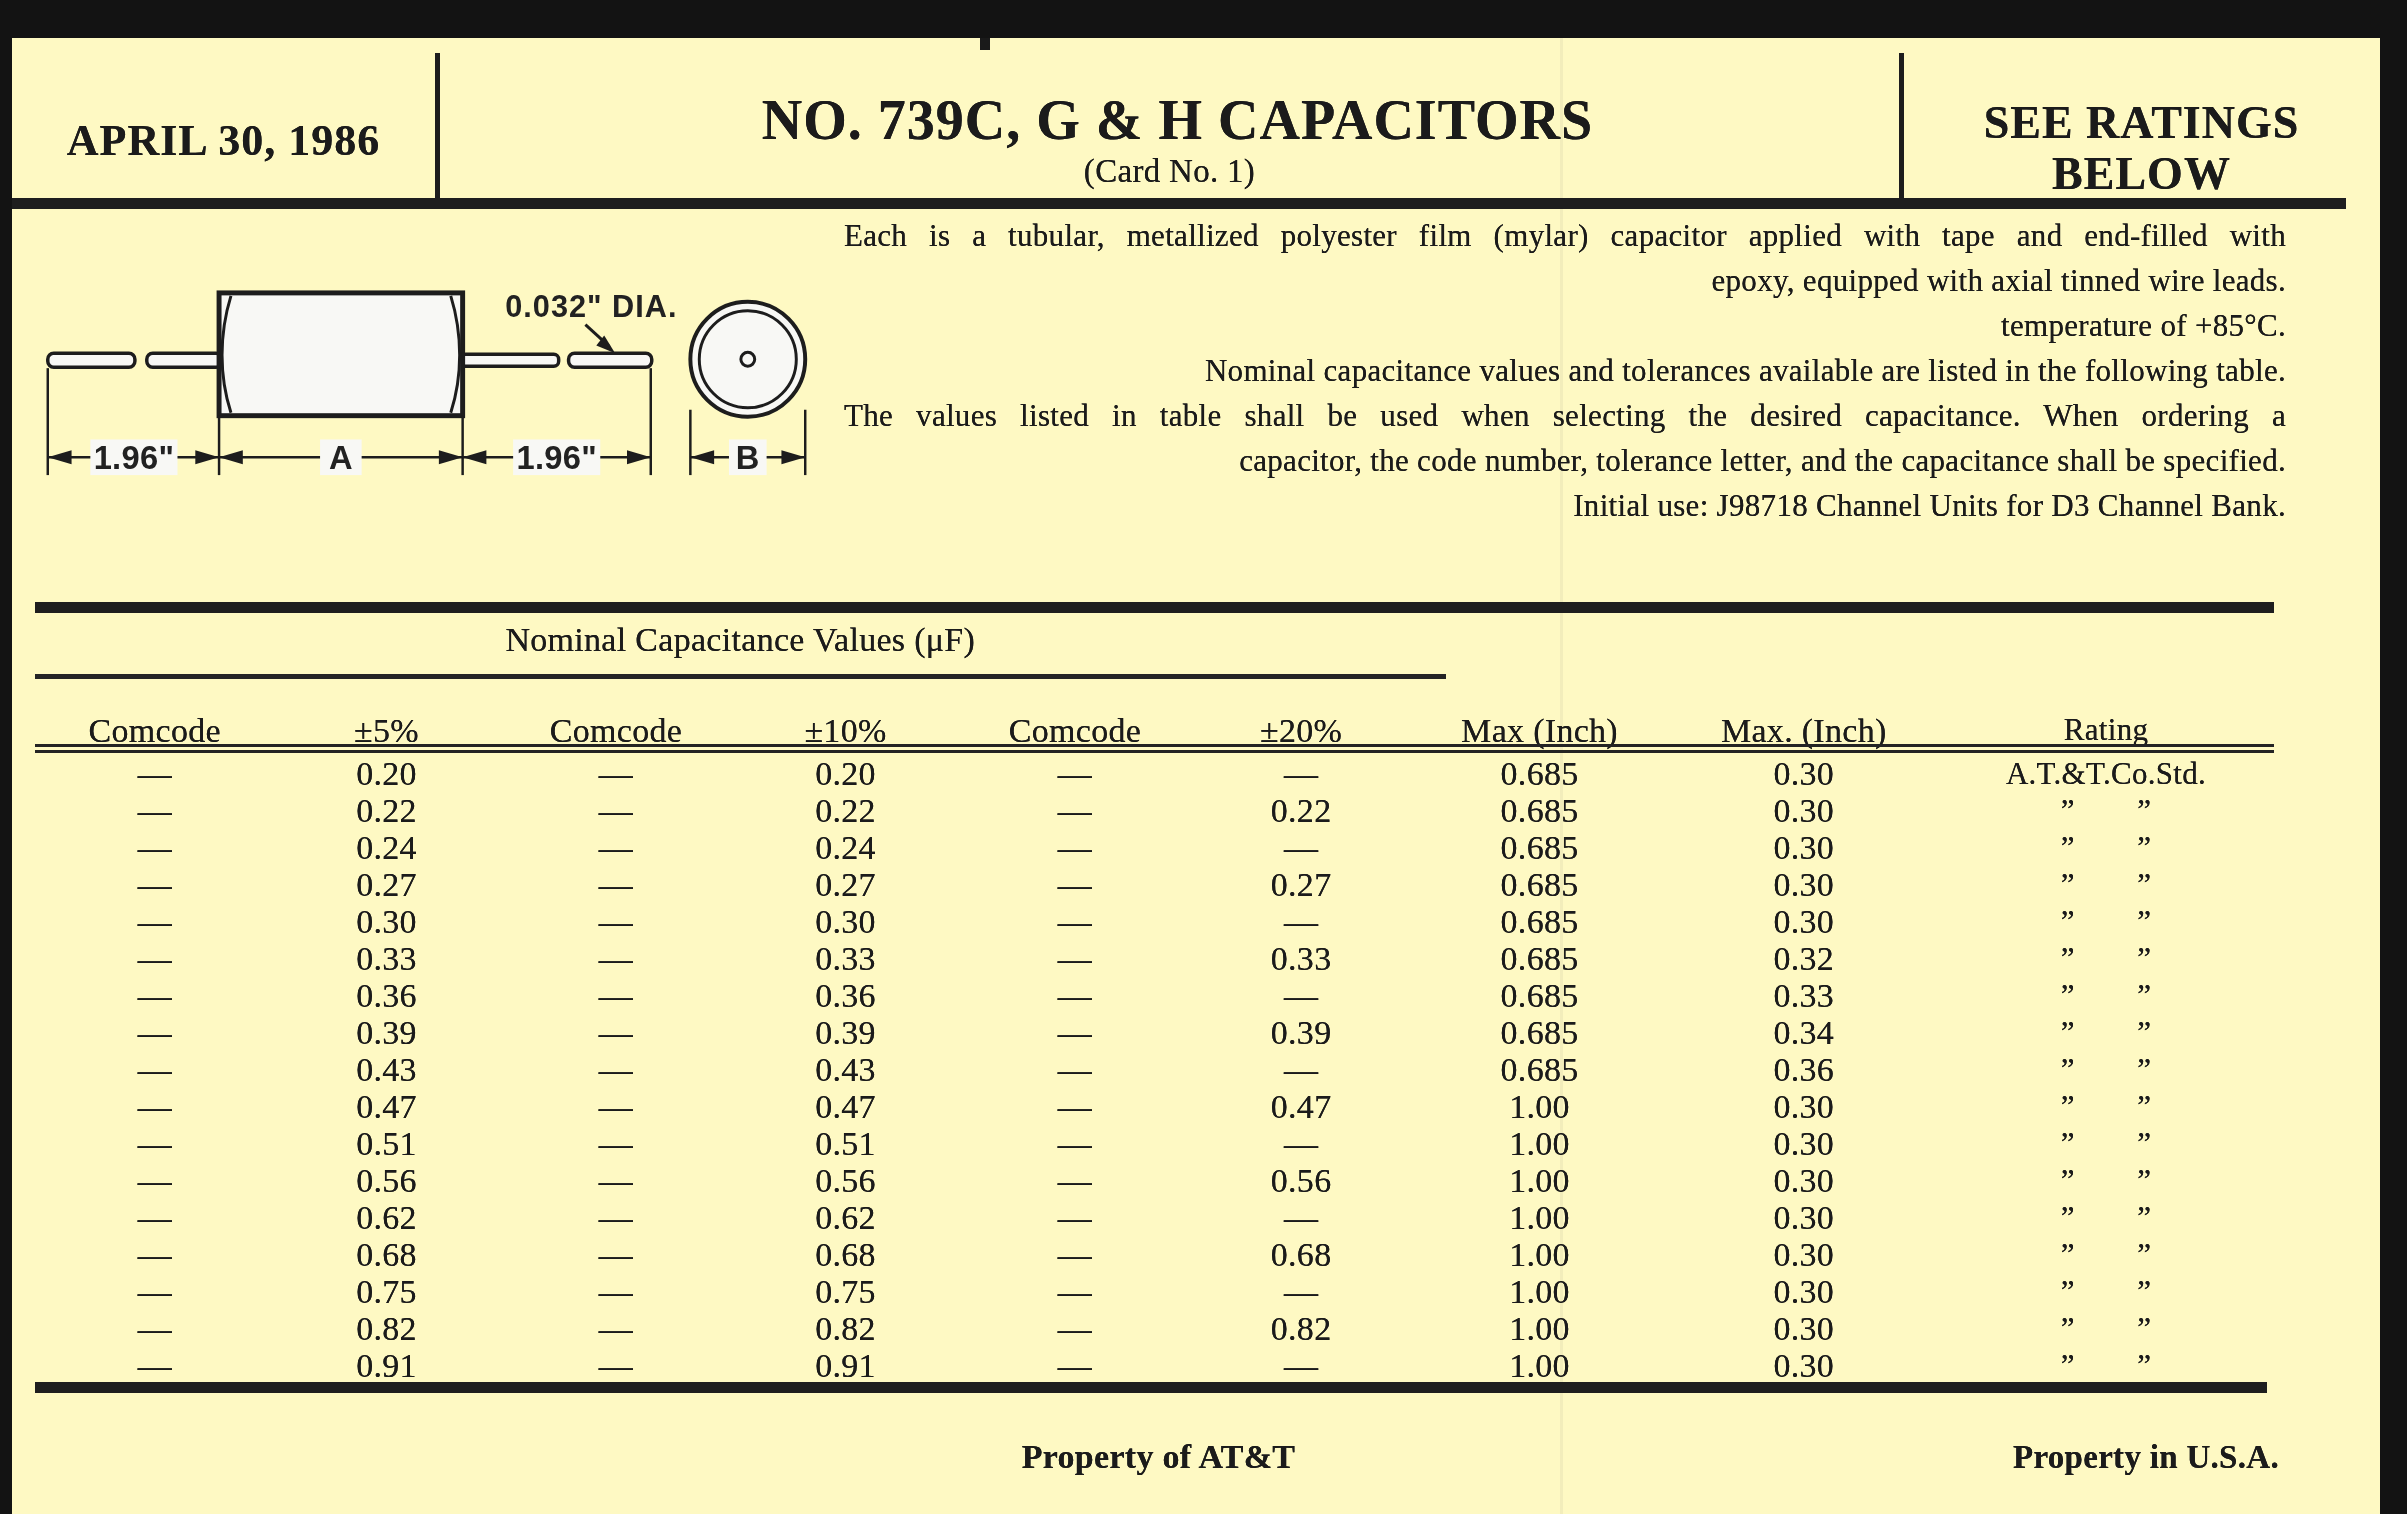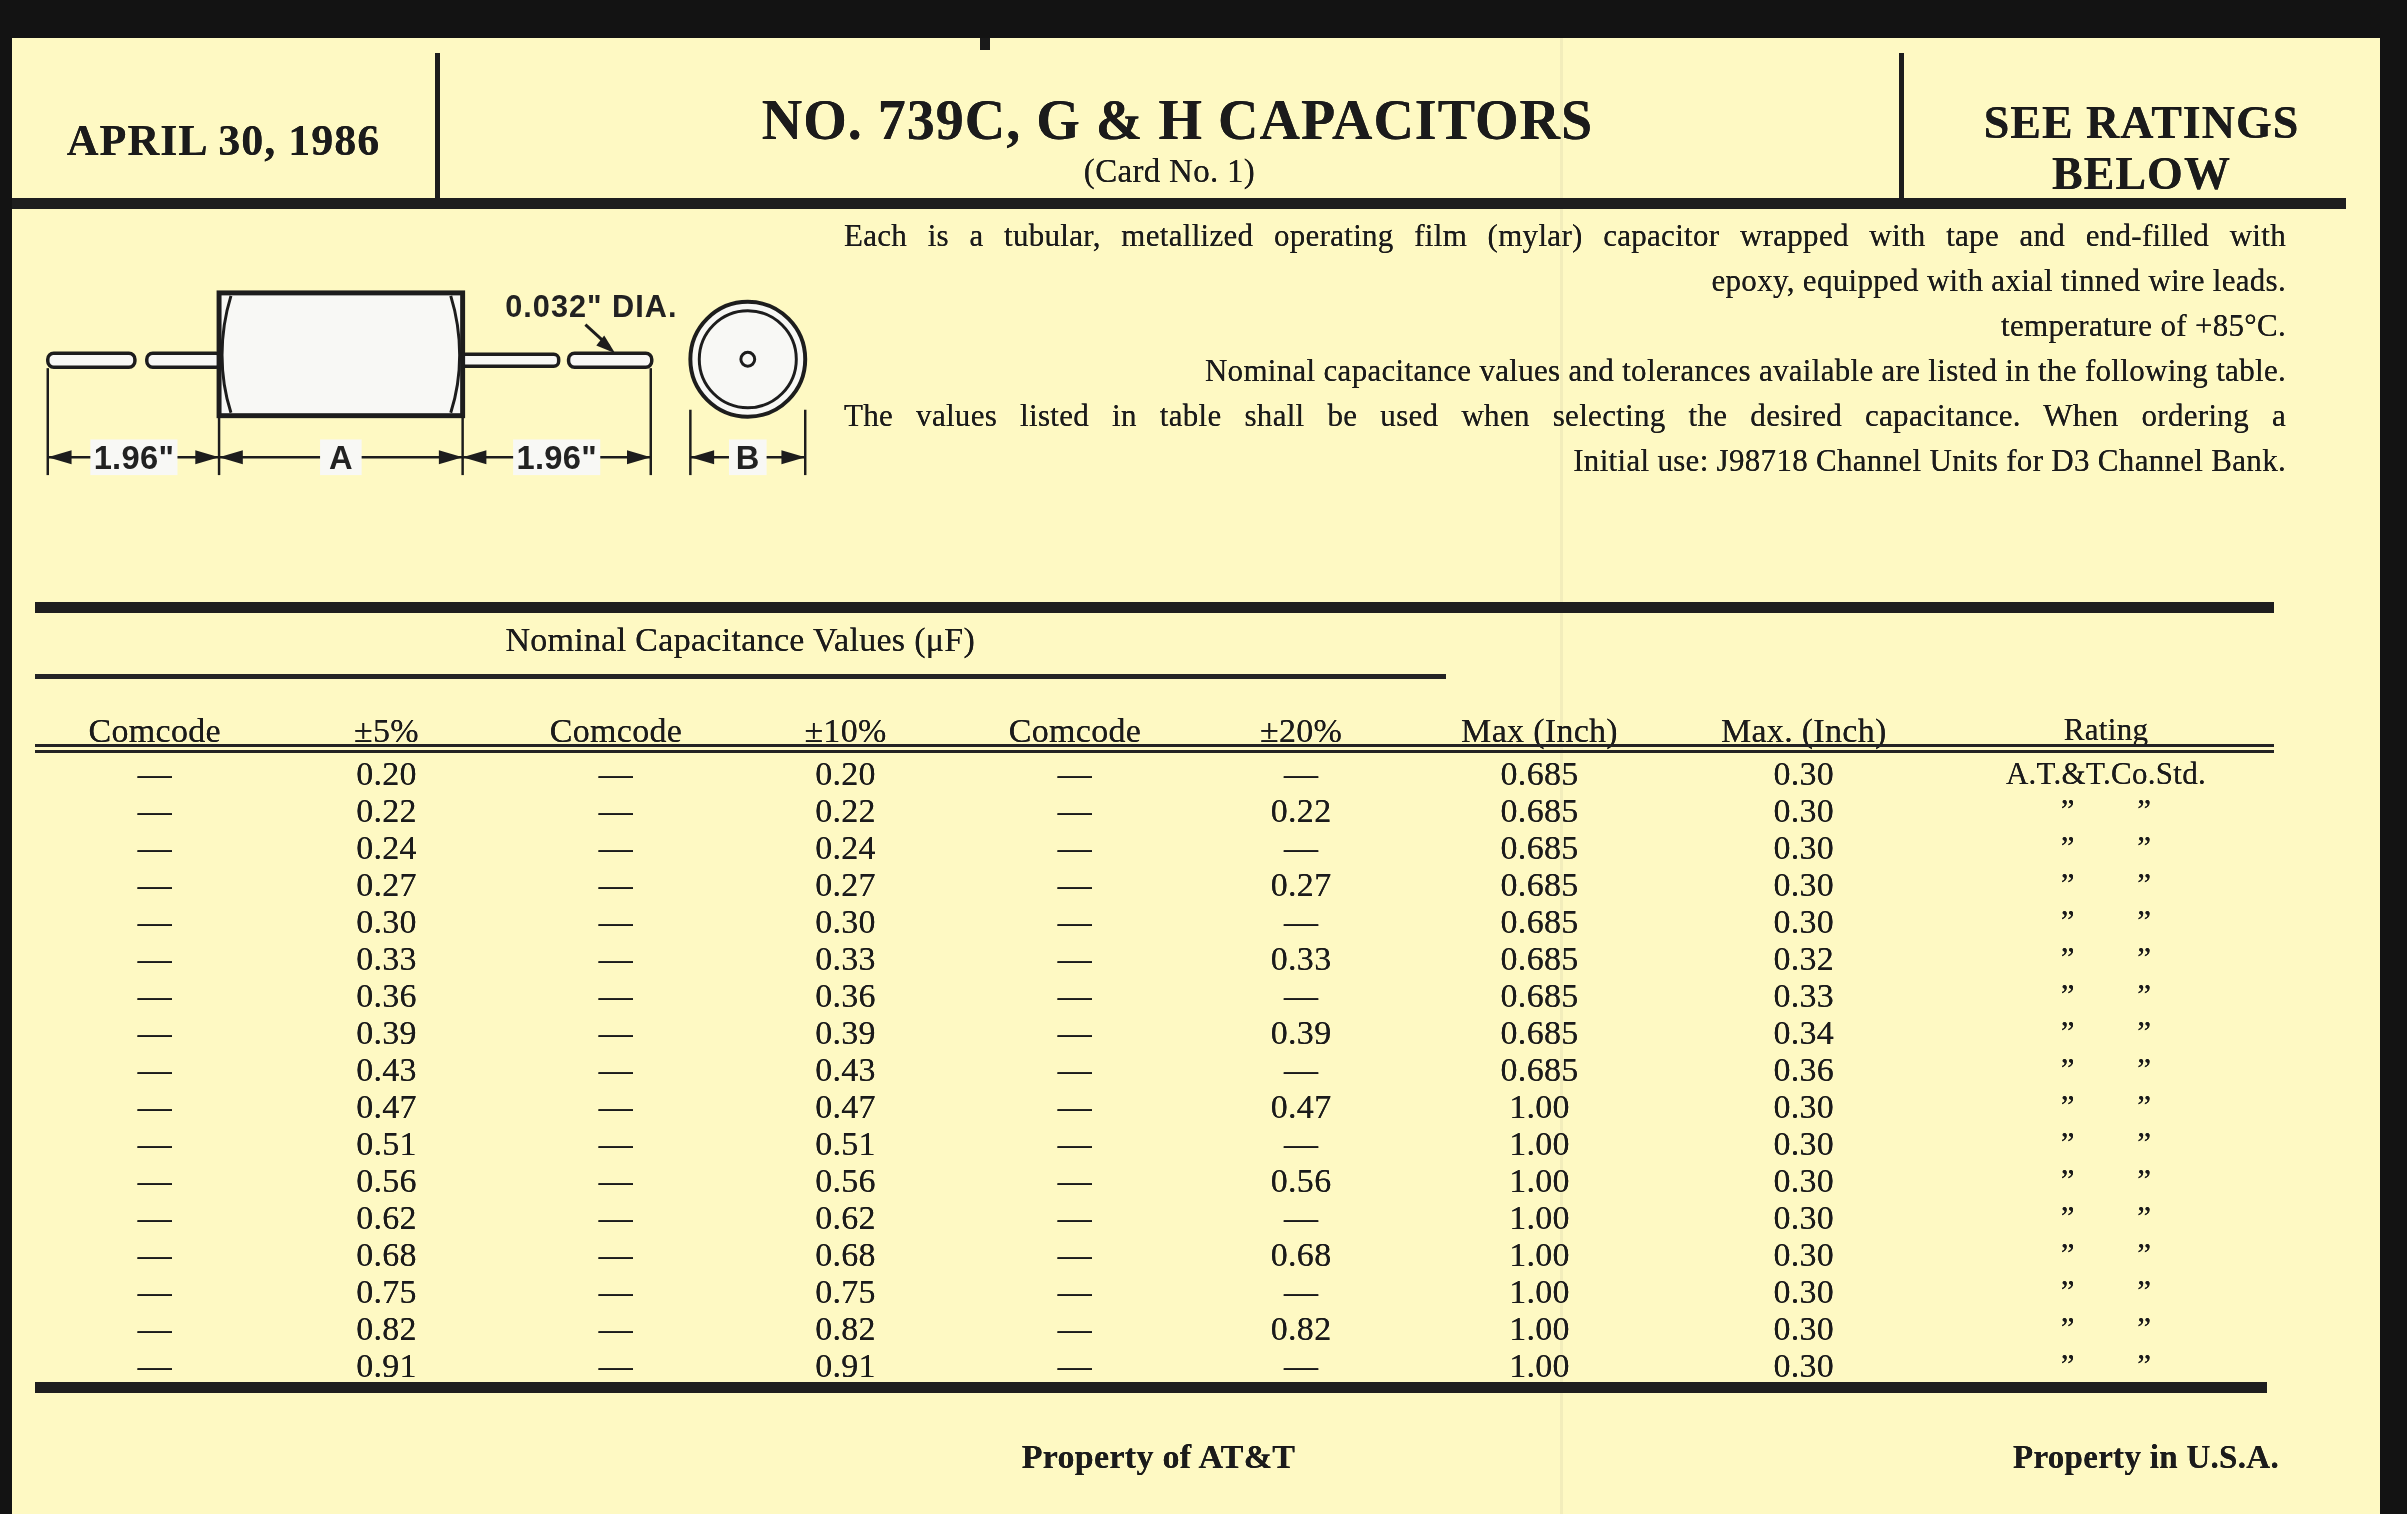--- a/index.html
+++ b/index.html
@@ -131,25 +131,26 @@
     <text class="dim-label" x="110" y="206">1.96"</text>
     <rect class="label-bg" x="298" y="176" width="42" height="36"></rect>
     <text class="dim-label" x="319" y="206">A</text>
     <rect class="label-bg" x="493" y="176" width="88" height="36"></rect>
     <text class="dim-label" x="537" y="206">1.96"</text>
     <rect class="label-bg" x="711" y="176" width="38" height="36"></rect>
     <text class="dim-label" x="730" y="206">B</text>
   </svg>
 
   <div class="abs desc">
-    <div class="dline l-just">Each is a tubular, metallized operating film (mylar) capacitor wrapped with tape and end-filled with</div>
+    <div class="dline l-just">Each is a tubular, metallized polyester film (mylar) capacitor applied with tape and end-filled with</div>
     <div class="dline l-left l-indent">epoxy, equipped with axial tinned wire leads.</div>
     <div class="dline l-left l-indent">temperature of +85°C.</div>
     <div class="dline l-left">Nominal capacitance values and tolerances available are listed in the following table.</div>
     <div class="dline l-just">The values listed in table shall be used when selecting the desired capacitance. When ordering a</div>
+    <div class="dline l-left l-indent">capacitor, the code number, tolerance letter, and the capacitance shall be specified.</div>
     <div class="dline l-left">Initial use: J98718 Channel Units for D3 Channel Bank.</div>
   </div>
 
   <div class="abs cap-table">
     <div class="abs t-rule-top"></div>
     <div class="abs t-section">Nominal Capacitance Values (μF)</div>
     <div class="abs t-subrule"></div>
     <div class="abs t-flexrow th-line2">
       <span class="thc c0">Comcode</span>
       <span class="thc c1">±5%</span>

